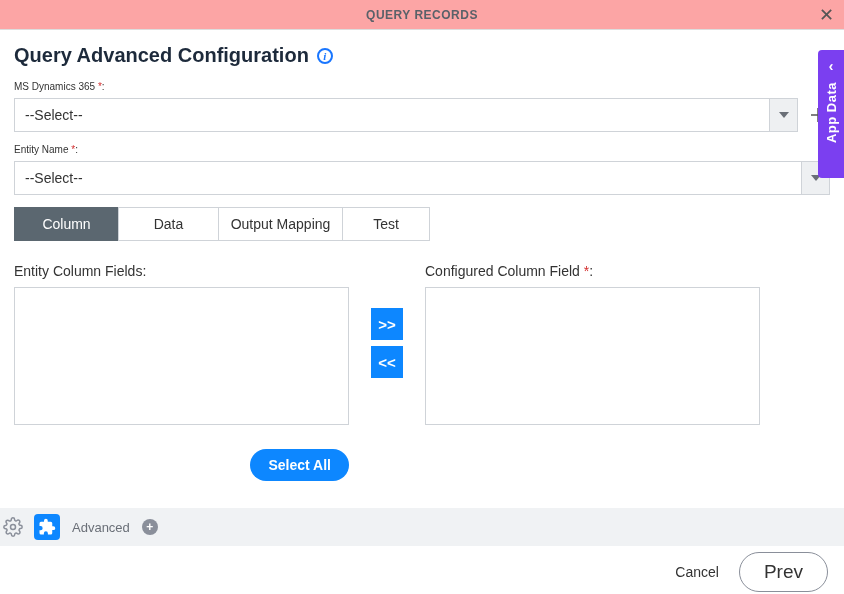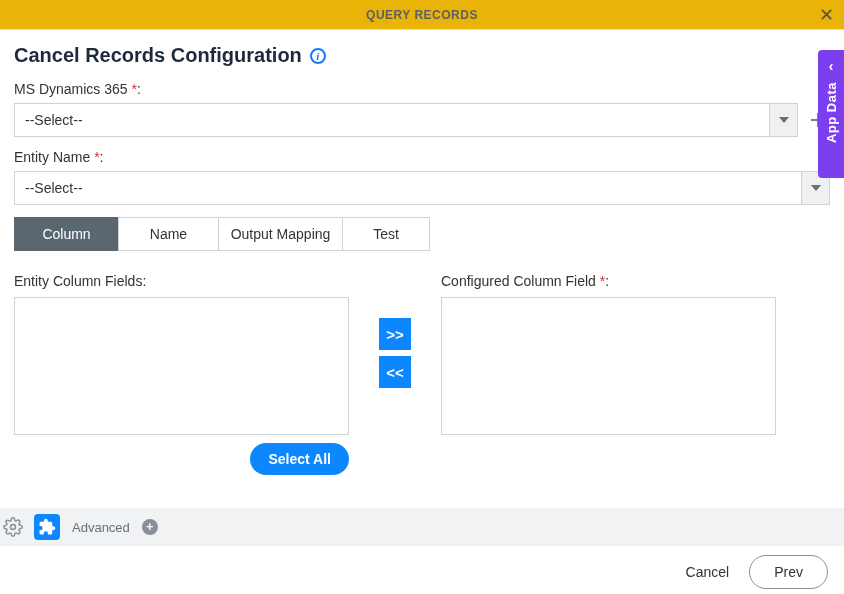--- a/index.html
+++ b/index.html
@@ -1,73 +1,73 @@
 <!DOCTYPE html>
 <html><head>
 <meta charset="utf-8">
 <style>
   * { box-sizing: border-box; margin: 0; padding: 0; }
   body { font-family: Arial, Helvetica, sans-serif; font-size: 14px; color: #333; background: #fff; width: 844px; height: 594px; overflow: hidden; position: relative; }
-  .modal-header { background: #eab308; height: 30px; display: flex; align-items: center; position: relative; border-bottom: 1px solid #ddd; }
+  .modal-header { background: #fca5a5; height: 30px; display: flex; align-items: center; position: relative; border-bottom: 1px solid #ddd; }
   .modal-title { flex: 1; text-align: center; font-size: 12px; font-weight: 600; color: #5a6169; letter-spacing: 0.5px; }
   .close-x { position: absolute; right: 10px; top: 50%; transform: translateY(-50%); font-size: 18px; color: #555; cursor: pointer; }
   .content { padding: 14px 14px 0 14px; }
   .page-title-row { display: flex; align-items: center; margin-bottom: 14px; }
   .page-title { font-size: 20px; font-weight: 700; color: #1d2a3b; }
   .info-icon { width: 16px; height: 16px; border: 2px solid #1976ff; border-radius: 50%; display: inline-flex; align-items: center; justify-content: center; margin-left: 8px; color: #1976ff; font-size: 11px; font-weight: 700; font-style: italic; font-family: Georgia, serif; }
   .field-group { margin-bottom: 12px; }
-  .field-label { font-size: 14px; color: #333; margin-bottom: 6px; display: block; }
+  .field-label { font-size: 10px; color: #333; margin-bottom: 6px; display: block; }
   .req { color: #d32f2f; }
   .select-row { display: flex; align-items: center; gap: 8px; }
   .select-ctrl { flex: 1; display: flex; height: 34px; border: 1px solid #cfd3d8; background: #fff; }
   .select-value { flex: 1; padding: 0 10px; line-height: 32px; color: #333; font-size: 14px; }
   .select-arrow-btn { width: 28px; background: #eef0f2; border-left: 1px solid #cfd3d8; display: flex; align-items: center; justify-content: center; }
   .caret-down { width: 0; height: 0; border-left: 5px solid transparent; border-right: 5px solid transparent; border-top: 6px solid #6a6f77; }
   .plus-btn { width: 24px; text-align: center; cursor: pointer; }
   .plus-btn svg { display: block; margin: 0 auto; }
   .tabs { display: flex; margin-top: 10px; }
   .tab { border: 1px solid #cfd3d8; border-right: none; padding: 8px 0; text-align: center; background: #fff; font-size: 14px; color: #333; cursor: pointer; }
   .tab:last-child { border-right: 1px solid #cfd3d8; }
   .tab-column { width: 104px; }
   .tab-where { width: 100px; }
   .tab-output { width: 124px; }
   .tab-test { width: 88px; }
   .tab.active { background: #5b6770; color: #fff; border-color: #5b6770; }
-  .columns-grid { display: grid; grid-template-columns: 335px 36px 335px; gap: 28px; margin-top: 22px; align-items: start; }
+  .columns-grid { display: grid; grid-template-columns: 335px 36px 335px; gap: 20px; margin-top: 22px; align-items: start; }
   .col-label { font-size: 14px; color: #333; margin-bottom: 8px; }
   .listbox { border: 1px solid #cfd3d8; height: 138px; background: #fff; }
   .transfer-col { display: flex; flex-direction: column; align-items: center; justify-content: center; gap: 6px; height: 160px; }
   .xfer-btn { width: 32px; height: 32px; background: #0d87ff; color: #fff; display: flex; align-items: center; justify-content: center; font-size: 15px; font-weight: 700; cursor: pointer; }
-  .select-all-wrap { text-align: right; margin-top: 8px; }
+  .select-all-wrap { text-align: right; margin-top: 24px; }
   .select-all-btn { background: #0d87ff; color: #fff; border: none; border-radius: 18px; padding: 8px 18px; font-size: 14px; font-weight: 600; cursor: pointer; }
   .footer-toolbar { position: absolute; left: 0; right: 0; bottom: 48px; height: 38px; background: #f0f2f4; display: flex; align-items: center; gap: 8px; }
   .gear, .puzzle { width: 26px; height: 26px; display: flex; align-items: center; justify-content: center; border-radius: 4px; }
   .gear svg { stroke: #8a8f9a; }
   .puzzle { background: #0d87ff; }
   .advanced-label { font-size: 13px; color: #6a6f77; margin-left: 4px; }
   .add-circle { width: 16px; height: 16px; border-radius: 50%; background: #8a8f9a; color: #fff; display: inline-flex; align-items: center; justify-content: center; font-size: 12px; font-weight: 700; margin-left: 4px; }
   .action-bar { position: absolute; left: 0; right: 0; bottom: 0; height: 44px; display: flex; align-items: center; justify-content: flex-end; padding: 0 16px; gap: 12px; }
   .cancel-link { color: #333; font-size: 14px; cursor: pointer; padding: 6px 8px; }
-  .prev-btn { background: #fff; border: 1.5px solid #8a8f9a; border-radius: 20px; padding: 8px 24px; font-size: 14px; color: #333; cursor: pointer; }
+  .prev-btn { background: #fff; border: 1.5px solid #8a8f9a; border-radius: 20px; padding: 8px 24px; font-size: 19px; color: #333; cursor: pointer; }
   .finish-btn { background: #0d87ff; border: none; border-radius: 20px; padding: 9px 24px; font-size: 14px; font-weight: 700; color: #fff; cursor: pointer; }
   .side-tab { position: absolute; right: 0; top: 50px; width: 26px; height: 128px; background: #7b3ff0; border-top-left-radius: 4px; border-bottom-left-radius: 4px; display: flex; flex-direction: column; align-items: center; padding-top: 8px; cursor: pointer; }
   .side-chevron { color: #fff; font-size: 14px; margin-bottom: 8px; font-weight: 700; }
   .side-text { writing-mode: vertical-rl; transform: rotate(180deg); color: #fff; font-size: 13px; font-weight: 600; letter-spacing: 0.5px; }
 </style>
 </head>
 <body>
 
 <div class="modal-header">
   <div class="modal-title">QUERY RECORDS</div>
   <div class="close-x">✕</div>
 </div>
 
 <div class="content">
   <div class="page-title-row">
-    <h1 class="page-title">Cancel Records Configuration</h1>
+    <h1 class="page-title">Query Advanced Configuration</h1>
     <span class="info-icon">i</span>
   </div>
 
   <div class="field-group">
     <label class="field-label">
       <span>MS Dynamics 365</span>
       <span class="req"> <span>*</span></span><span>:</span>
     </label>
     <div class="select-row">
       <div class="select-ctrl">
@@ -95,21 +95,21 @@
         <div class="select-value">--Select--</div>
         <div class="select-arrow-btn">
             <div class="caret-down"></div>
           </div>
       </div>
     </div>
   </div>
 
   <div class="tabs">
     <div class="tab tab-column active">Column</div>
-    <div class="tab tab-where">Name</div>
+    <div class="tab tab-where">Data</div>
     <div class="tab tab-output">Output Mapping</div>
     <div class="tab tab-test">Test</div>
   </div>
 
   <div class="columns-grid">
     <div>
       <div class="col-label">Entity Column Fields:</div>
       <div class="listbox"></div>
       <div class="select-all-wrap">
         <button class="select-all-btn">Select All</button>

